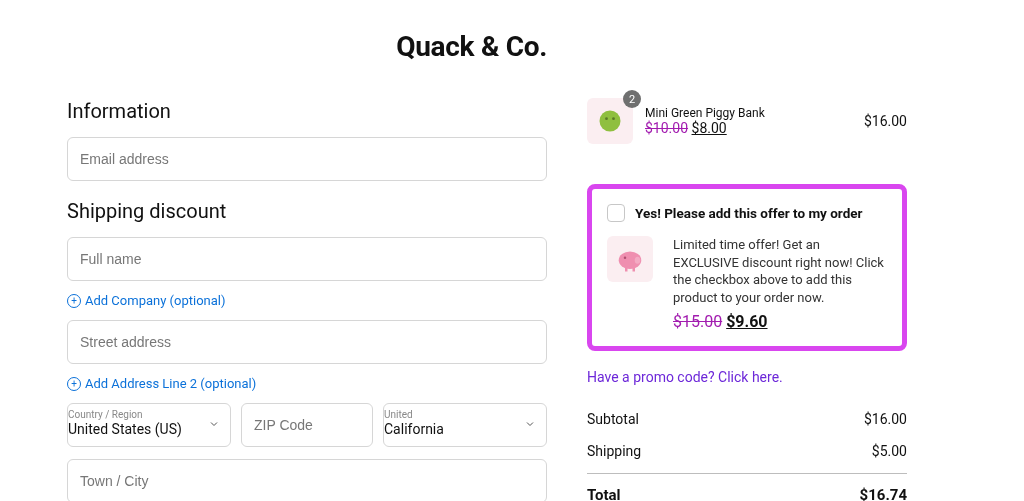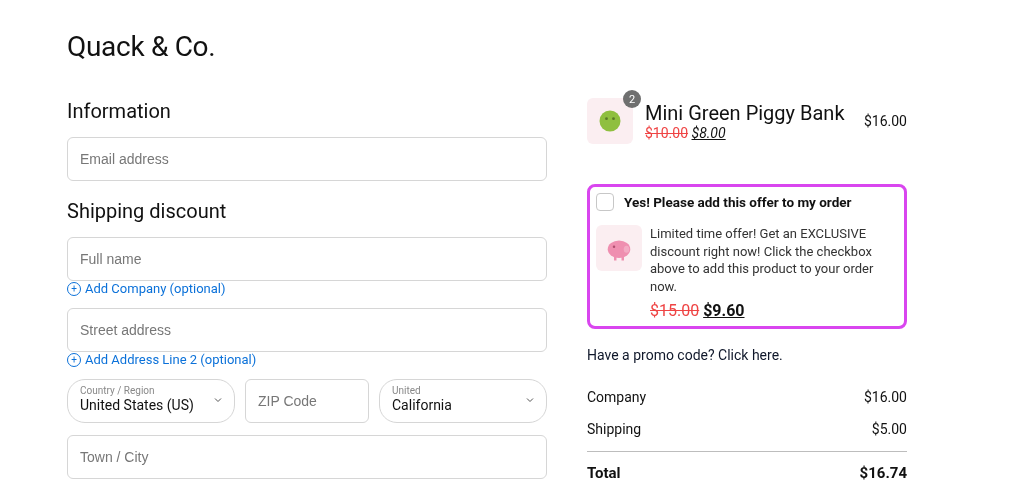--- a/index.html
+++ b/index.html
@@ -1,60 +1,60 @@
 <!DOCTYPE html>
 <html><head>
   <meta charset="utf-8">
   <style>
     * { box-sizing: border-box; margin: 0; padding: 0; }
     body { font-family: -apple-system, BlinkMacSystemFont, "Segoe UI", Roboto, sans-serif; color: #111; background: #fff; }
     .container { max-width: 930px; margin: 0 auto; padding: 30px 20px 0; display: flex; gap: 40px; }
     .left { flex: 1; max-width: 480px; }
     .right { width: 320px; padding-top: 68px; }
-    h1.brand { font-size: 28px; font-weight: 400; margin-bottom: 36px; letter-spacing: -0.3px; }
+    h1.brand { font-size: 28px; font-weight: 700; margin-bottom: 36px; letter-spacing: -0.3px; text-align: right; }
     h2.section-title { font-size: 20px; font-weight: 400; margin-bottom: 14px; }
-    .field-row { }
+    .field-row { margin-bottom: 12px; }
     input[type="text"], .select-wrap {
       width: 100%; height: 44px; border: 1px solid #d6d6d6; border-radius: 6px;
       padding: 0 12px; font-size: 14px; color: #333; background: #fff;
     }
     input[type="text"]::placeholder { color: #777; }
     .link-action { color: #0b71d9; font-size: 13px; margin-bottom: 12px; display: flex; align-items: center; gap: 4px; cursor: pointer; }
     .link-action .plus { font-size: 13px; border: 1px solid #0b71d9; border-radius: 50%; width: 14px; height: 14px; display: inline-flex; align-items: center; justify-content: center; line-height: 1; font-size: 10px; }
     .triple-row { display: flex; gap: 10px; margin-bottom: 12px; }
     .triple-row > div { flex: 1; }
-    .select-wrap { position: relative; padding: 6px 30px 0 12px; border-radius: 18px; }
+    .select-wrap { position: relative; padding: 6px 30px 0 0; }
     .select-wrap .sel-label { font-size: 10px; color: #888; display: block; line-height: 1; }
     .select-wrap .sel-value { font-size: 14px; color: #111; line-height: 1.4; }
     .select-wrap .chev { position: absolute; right: 10px; top: 50%; transform: translateY(-50%); }
     .chev svg { width: 12px; height: 12px; stroke: #555; }
 
     
     .cart-item { display: flex; align-items: center; gap: 12px; margin-bottom: 40px; }
     .thumb { position: relative; width: 46px; height: 46px; background: #fbeef1; border-radius: 6px; display: flex; align-items: center; justify-content: center; }
     .badge { position: absolute; top: -8px; right: -8px; background: #6f6f6f; color: #fff; font-size: 11px; width: 18px; height: 18px; border-radius: 50%; display: flex; align-items: center; justify-content: center; }
     .cart-info { flex: 1; }
-    .cart-info .name { font-size: 20px; color: #111; }
+    .cart-info .name { font-size: 12px; color: #111; }
     .cart-info .prices { font-size: 14px; }
-    .struck { text-decoration: line-through; color: #ef4444; }
-    .underlined { text-decoration: underline; font-style: italic; }
+    .struck { text-decoration: line-through; color: #a21caf; }
+    .underlined { text-decoration: underline; }
     .cart-total { font-size: 14px; }
 
     
-    .offer-box { border: 3px solid #d946ef; border-radius: 8px; padding: 6px; margin-bottom: 18px; margin-top: 20px; }
+    .offer-box { border: 5px solid #d946ef; border-radius: 8px; padding: 15px; margin-bottom: 18px; margin-top: 20px; }
     .offer-head { display: flex; align-items: center; gap: 10px; margin-bottom: 14px; }
     .checkbox { width: 18px; height: 18px; border: 1.5px solid #c7c7c7; border-radius: 4px; background: #fff; cursor: pointer; flex-shrink: 0; }
     .offer-head .offer-label { font-size: 13.5px; font-weight: 700; }
-    .offer-body { display: flex; gap: 8px; }
+    .offer-body { display: flex; gap: 20px; }
     .offer-thumb { width: 46px; height: 46px; background: #fbeef1; border-radius: 6px; display: flex; align-items: center; justify-content: center; flex-shrink: 0; }
     .offer-desc { font-size: 13px; color: #333; line-height: 1.35; }
     .offer-prices { margin-top: 6px; }
     .offer-prices .sale { font-weight: 700; text-decoration: underline; }
 
-    .promo-link { color: #0f172a; font-size: 14px; margin-bottom: 18px; cursor: pointer; }
+    .promo-link { color: #6d28d9; font-size: 14px; margin-bottom: 18px; cursor: pointer; }
 
     .totals-row { display: flex; justify-content: space-between; font-size: 14px; padding: 8px 0; }
     .totals-divider { border: none; border-top: 1px solid #bdbdbd; margin-top: 6px; }
     .totals-row.total { font-weight: 700; font-size: 15px; padding-top: 12px; }
   </style>
 </head>
 <body>
 
 <div class="container">
   <div class="left">
@@ -156,21 +156,21 @@
             <span class="struck">$15.00</span>
             <span class="sale">$9.60</span>
           </div>
         </div>
       </div>
     </div>
 
     <div class="promo-link">Have a promo code? Click here.</div>
 
     <div class="totals-row">
-      <span>Company</span>
+      <span>Subtotal</span>
       <span>$16.00</span>
     </div>
     <div class="totals-row">
       <span>Shipping</span>
       <span>$5.00</span>
     </div>
     <hr class="totals-divider">
     <div class="totals-row total">
       <span>Total</span>
       <span>$16.74</span>

